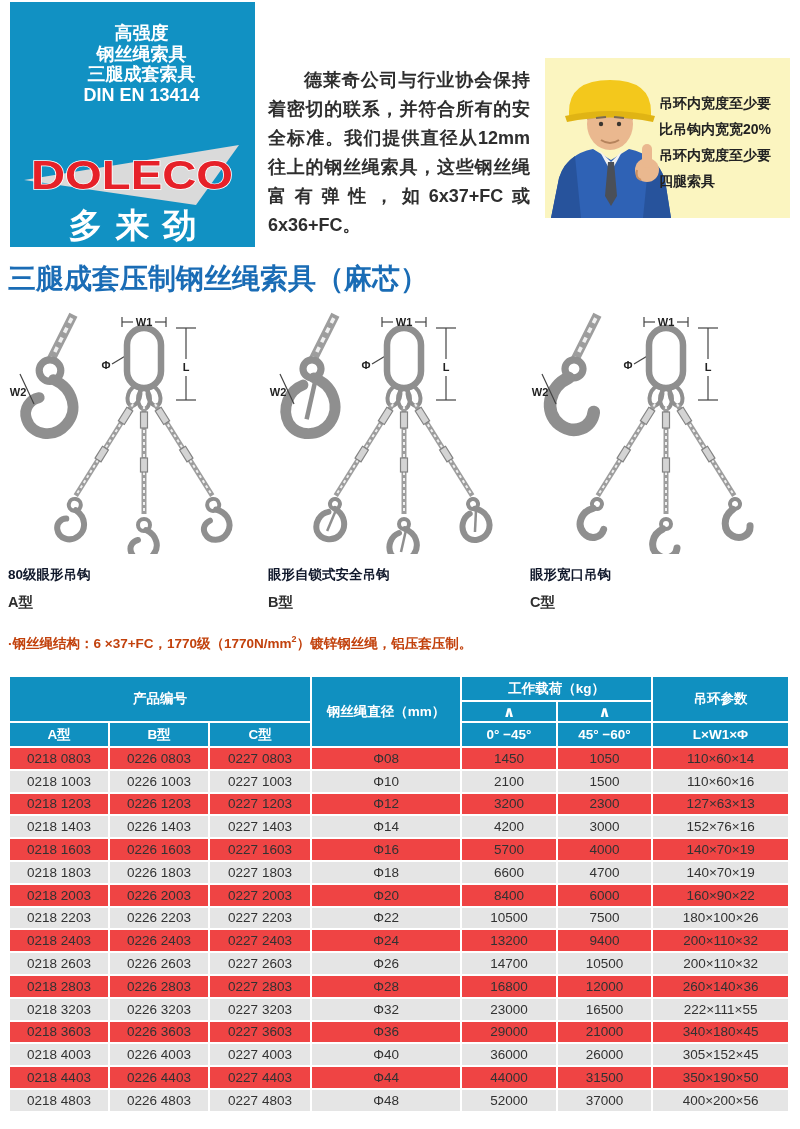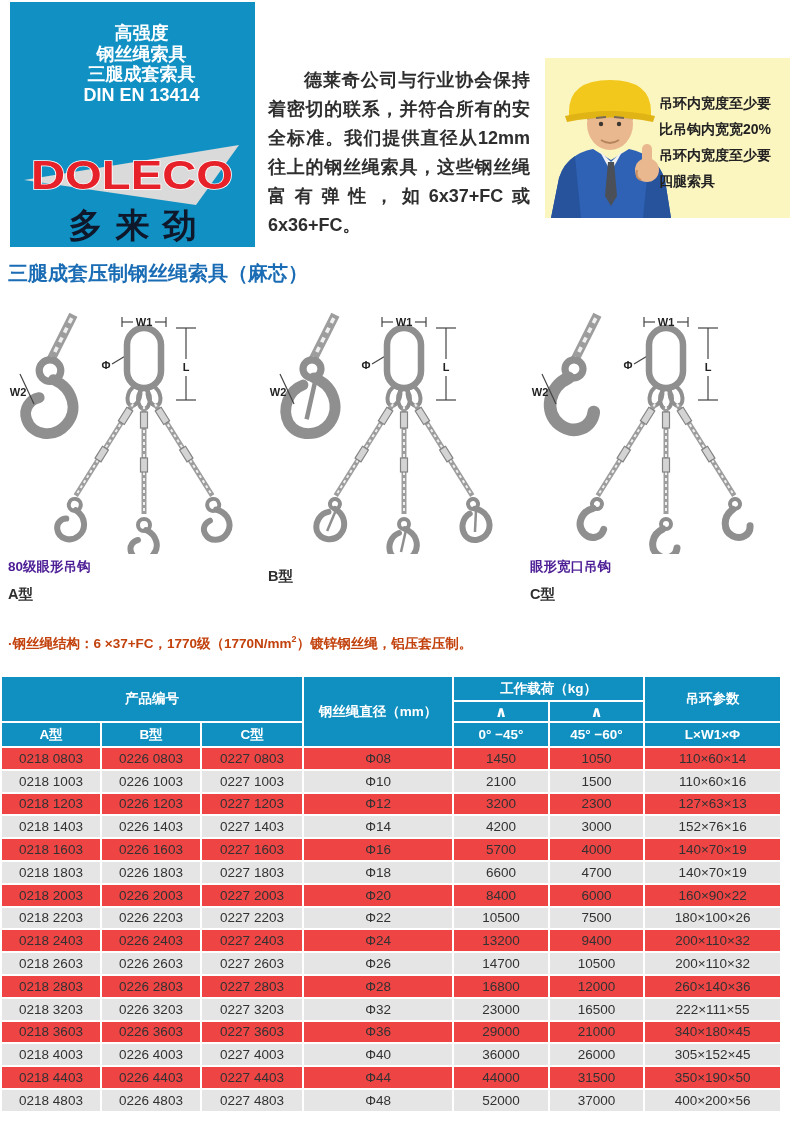--- a/index.html
+++ b/index.html
@@ -6,52 +6,52 @@
   body{
     width:800px;height:1129px;position:relative;background:#ffffff;
     font-family:"Liberation Sans","DejaVu Sans",sans-serif;color:#333;
     overflow:hidden;
   }
   
   .banner{position:absolute;left:10px;top:2px;width:245px;height:245px;background:#1191c3;}
   .banner-lines{position:absolute;top:21px;left:0;width:100%;text-align:center;
     color:#fff;font-weight:bold;font-size:18px;line-height:20.5px;padding-left:9px;}
   .logo-wrap{position:absolute;left:12px;top:140px;width:221px;height:66px;}
-  .logo-cn{position:absolute;left:0;top:201px;width:100%;text-align:center;color:#0f172a;
+  .logo-cn{position:absolute;left:0;top:201px;width:100%;text-align:center;color:#ffffff;
     font-size:34px;font-weight:bold;letter-spacing:13px;text-indent:13px;}
   
   .intro{position:absolute;left:268px;top:66px;width:262px;font-size:18px;font-weight:bold;
     color:#2e2e2e;line-height:29px;text-indent:2em;text-align:justify;}
   
   .tipbox{position:absolute;left:545px;top:58px;width:245px;height:160px;background:#fbf5c0;}
   .tip-lines{position:absolute;left:114px;top:32px;font-size:14px;font-weight:bold;
     color:#222;line-height:26px;}
   .worker{position:absolute;left:2px;bottom:0;}
   
-  .section-title{position:absolute;left:8px;top:260px;font-size:20px;font-weight:bold;color:#1a6cb5;}
+  .section-title{position:absolute;left:8px;top:260px;font-size:28px;font-weight:bold;color:#1a6cb5;}
   
   .diagram{position:absolute;top:312px;width:255px;text-align:left;}
   .diagram.a{left:8px;} .diagram.b{left:268px;} .diagram.c{left:530px;}
-  .diagram .caption{margin-top:0;font-size:13.5px;font-weight:bold;color:#4c1d95;}
+  .diagram .caption{margin-top:8px;font-size:13.5px;font-weight:bold;color:#0f172a;}
   .diagram .typelabel{margin-top:9px;font-size:14.5px;font-weight:bold;color:#2e2e2e;}
   .dim{stroke:#444;stroke-width:1.2;fill:none;}
   .dimtext{font-size:11px;fill:#222;font-weight:bold;}
   .steel{fill:none;stroke:#8f8f8f;stroke-width:6.5;}
   .steel2{fill:none;stroke:#8f8f8f;stroke-width:4;}
   .rope{stroke:#9d9d9d;stroke-width:5;fill:none;}
   .rope-lite{stroke:#efefef;stroke-width:2;fill:none;stroke-dasharray:3 3;}
   .ferrule{fill:#d4d4d4;stroke:#838383;stroke-width:1.2;}
   .hook{fill:none;stroke:#8f8f8f;stroke-width:6;stroke-linecap:round;}
   .hookwide{fill:none;stroke:#8f8f8f;stroke-width:7;stroke-linecap:round;}
   .latch{stroke:#8f8f8f;stroke-width:2.5;}
   
   .note{position:absolute;left:8px;top:634px;font-size:13.5px;font-weight:bold;color:#c2410c;}
   .note sup{font-size:9px;}
   
-  .spec-table{position:absolute;left:0;top:675px;width:780px;border-collapse:collapse;table-layout:fixed;}
+  .spec-table{position:absolute;left:8px;top:675px;width:780px;border-collapse:collapse;table-layout:fixed;}
   .spec-table th{background:#1090c0;color:#fff;font-size:13.5px;font-weight:bold;
     border:2px solid #fff;padding:0;text-align:center;}
   .spec-table tr.h1 th{height:23px;} .spec-table tr.h2 th{height:19px;} .spec-table tr.h3 th{height:23px;}
   .spec-table td{font-size:13.5px;color:#323232;text-align:center;height:20.8px;padding:0;
     border:2px solid #fff;font-weight:500;}
   .spec-table tr.light td{background:#ef4444;}
   .spec-table tr.dark td{background:#e5e5e5;}
   .angle-sym{font-size:15px;}
 </style>
 </head>
@@ -182,20 +182,21 @@
     </g>
     <line x1="12" y1="62" x2="26" y2="92" class="dim"></line>
     <text x="10" y="84" text-anchor="middle" class="dimtext">W2</text>
     <use href="#leg" transform="translate(125,92) rotate(32)"></use>
     <use href="#leg" transform="translate(136,94)"></use>
     <use href="#leg" transform="translate(147,92) rotate(-32)"></use>
     <use href="#hookB" transform="translate(68,186) rotate(10)"></use>
     <use href="#hookB" transform="translate(136,206)"></use>
     <use href="#hookB" transform="translate(204,186) rotate(-10)"></use>
   </svg>
+  <div class="caption">眼形自锁式安全吊钩</div>
   <div class="typelabel">B型</div>
 </div>
 
 <div class="diagram c">
   <svg width="255" height="242" viewBox="0 0 255 242">
     <use href="#master-set"></use>
     <text x="136" y="14" text-anchor="middle" class="dimtext">W1</text>
     <text x="98" y="57" text-anchor="middle" class="dimtext">Φ</text>
     <text x="178" y="59" text-anchor="middle" class="dimtext">L</text>
     <g transform="translate(44,46) scale(1.8)">

